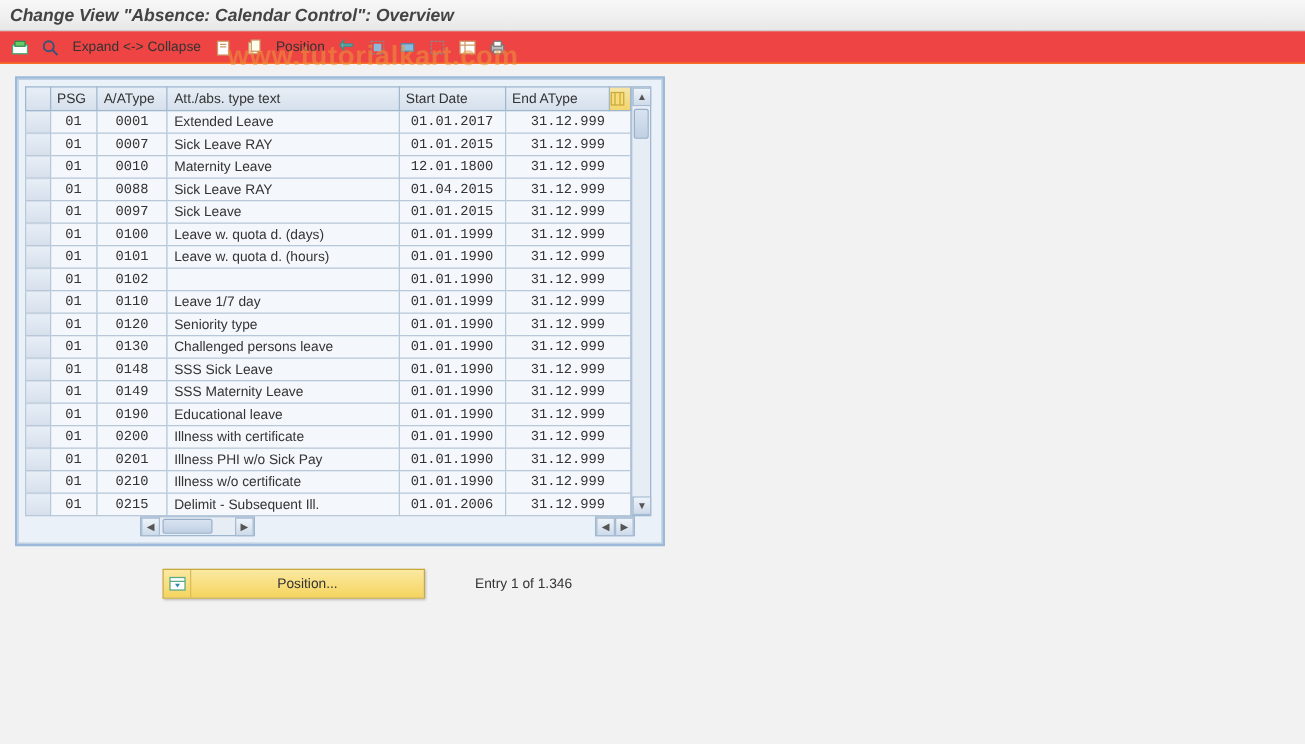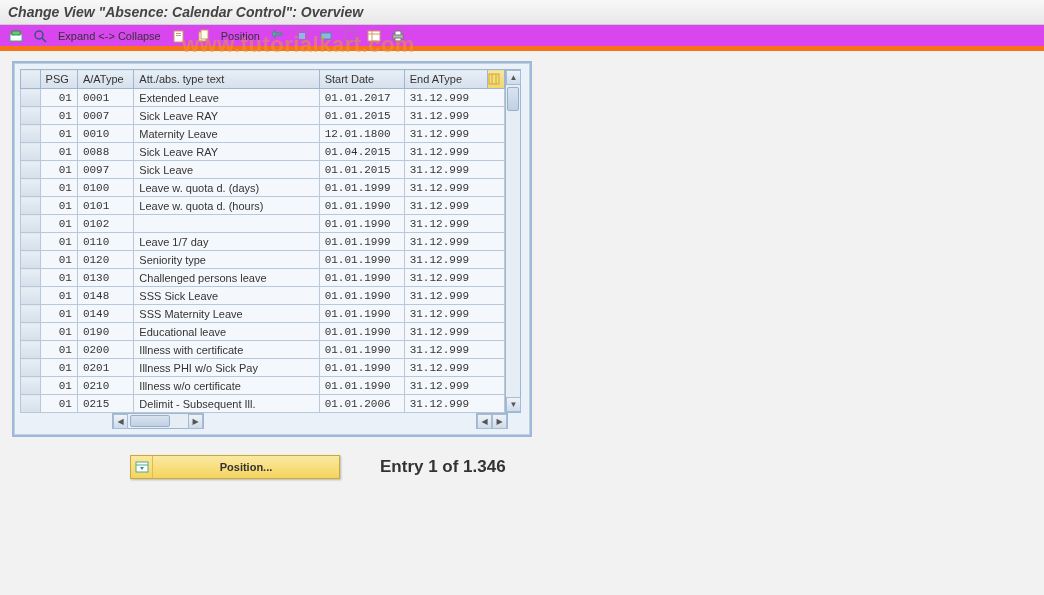--- a/index.html
+++ b/index.html
@@ -21,22 +21,22 @@
     font-style: italic;
     font-weight: bold;
     font-size: 14px;
     color: #444;
   }
   .toolbar {
     display: flex;
     align-items: center;
     gap: 4px;
     padding: 4px 6px;
-    border-bottom: 5px solid #f97316;
-    background: #d946ef;
+    border-bottom: 1px solid #f97316;
+    background: #ef4444;
     height: 26px;
   }
   .toolbar .tbtn {
     width: 20px; height: 18px;
     display:flex;align-items:center;justify-content:center;
     border:1px solid transparent;
     border-radius:2px;
     font-size:12px;
     cursor:default;
   }
@@ -90,22 +90,22 @@
     padding: 2px 5px;
     height:18px;
     background:#f4f8fc;
     white-space:nowrap;
     overflow:hidden;
   }
   table.grid td.rowsel {
     background: linear-gradient(#e7eef6,#d6e0ec);
     width:18px;
   }
-  table.grid td.num { text-align:right; font-family: "Courier New", monospace; }
-  table.grid td.mono { font-family: "Courier New", monospace; }
+  table.grid td.num { text-align:center; font-family: "Courier New", monospace; }
+  table.grid td.mono { font-family: "Courier New", monospace; text-align: center; }
   .col-psg{width:28px}
   .col-type{width:46px}
   .col-text{width:170px}
   .col-sd{width:78px}
   .col-ed{width:76px}
   .vscroll {
     width:16px;
     margin-left:0px;
     display:flex;
     flex-direction:column;
@@ -132,38 +132,38 @@
     height:16px; display:flex; align-items:center;
     border:1px solid #9fb6cf; background:#e6edf5;
   }
   .hscroll .htrack { width:60px; height:14px; background:#e6edf5; position:relative; }
   .hscroll .hthumb {
     position:absolute; left:2px; top:1px; height:12px; width:40px;
     background: linear-gradient(#d8e3f0,#c0d0e3);
     border:1px solid #98afc8; border-radius:2px;
   }
   .hscroll-spacer{ flex:0 0 auto; width:18px; }
-  .footer-row { display:flex; align-items:center; gap:40px; margin:18px 0 0 130px;font-weight:bold; }
+  .footer-row { display:flex; align-items:center; gap:40px; margin:18px 0 0 130px; }
   .pos-btn {
     width: 210px; height:24px;
     background: linear-gradient(#fbe9a2,#f5d45e);
     border:1px solid #c9a93a;
     display:flex; align-items:center;
     font-size:11px;
     color:#333;
     box-shadow: 1px 1px 2px rgba(0,0,0,0.25);
   }
   .pos-btn .icon {
     width:22px; height:100%;
     display:flex;align-items:center;justify-content:center;
     border-right:1px solid #d8bd58;
     font-size:11px;
   }
   .pos-btn .label { flex:1; text-align:center; }
-  .entry-label { color:#333; font-size:17px; }
+  .entry-label { color:#333; font-size:11px; }
   svg { display:block; }
 </style>
 </head>
 <body>
 
 <div class="titlebar">Change View "Absence: Calendar Control": Overview</div>
 
 <div class="toolbar">
   <div class="tbtn" title="Other view">
     <svg width="14" height="14">

